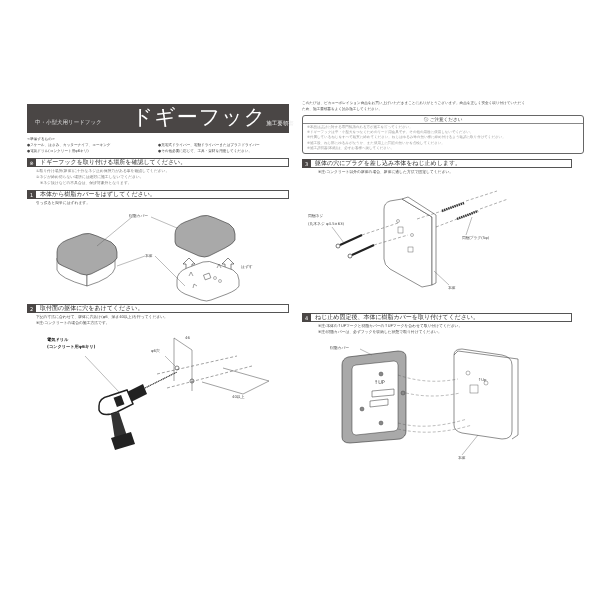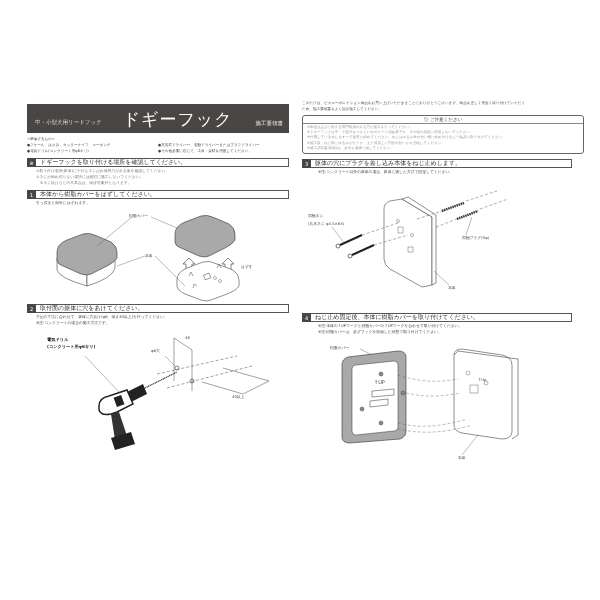--- a/index.html
+++ b/index.html
@@ -10,21 +10,21 @@
 
   
   .left { position: absolute; left: 27px; top: 104px; width: 262px; }
   .right { position: absolute; left: 302px; top: 101px; width: 282px; }
 
   .title-bar {
     position: relative; height: 29px; background: #4a4645; color: #fff;
     display: flex; align-items: flex-end; padding: 0 6px 5px 8px;
   }
   .title-sub { font-size: 5.5px; color: #ddd; margin-bottom: 2px; white-space: nowrap; }
-  .title-main { font-size: 17px; letter-spacing: 1px; margin-left: 21px; line-height: 1; white-space: nowrap; }
+  .title-main { font-size: 21px; letter-spacing: 1px; margin-left: 30px; line-height: 1; white-space: nowrap; }
   .title-doc { font-size: 5.5px; margin-left: auto; margin-bottom: 1px; color: #eee; white-space: nowrap; }
 
   .tools { margin-top: 3px; font-size: 3.6px; line-height: 6px; color: #444; }
   .tools .head { font-size: 3.6px; }
   .tools .row { display: flex; }
   .tools .row span { width: 131px; white-space: nowrap; overflow: hidden; }
 
   .sec-head {
     display: flex; align-items: center; border: 1px solid #555; height: 9px;
     font-size: 6px; color: #333; background: #fff;

